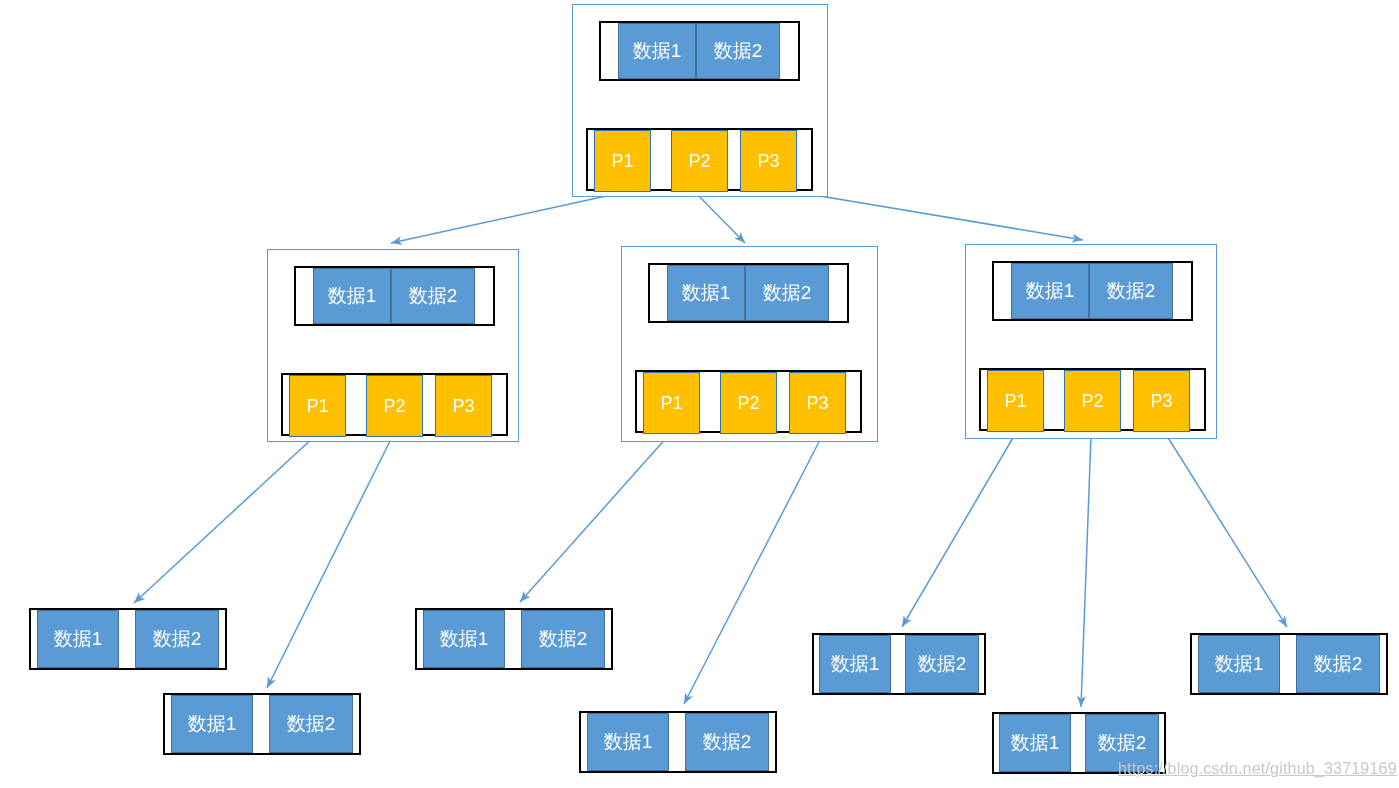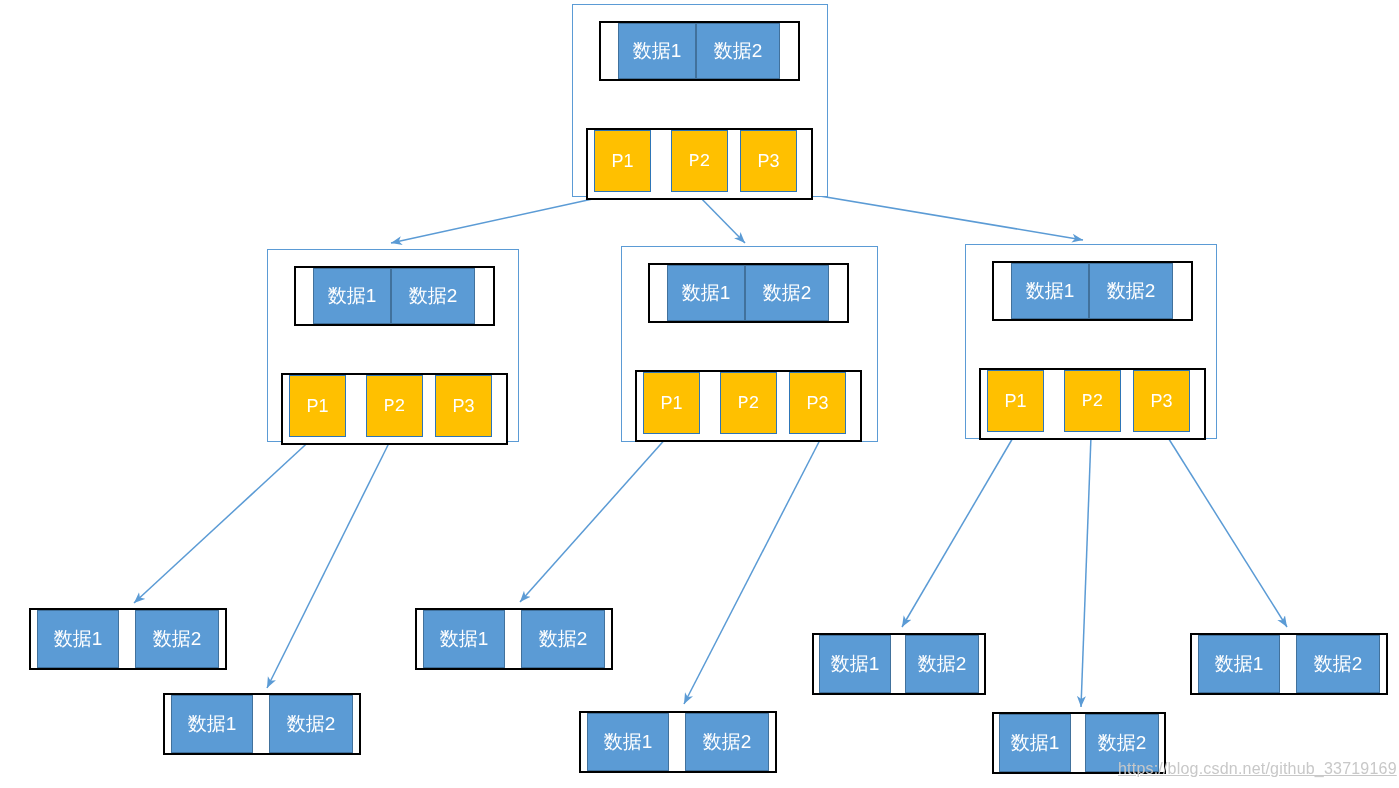--- a/index.html
+++ b/index.html
@@ -41,33 +41,33 @@
     border:1px solid var(--data-cell-border);
     color:#ffffff;font-size:19px;
     display:flex;align-items:center;justify-content:center;
     white-space:nowrap;
   }
   .dcell.c1{left:17px;width:78px;}
   .dcell.c2{left:95px;width:84px;}
   
   .p-row{
     position:absolute;left:13px;top:123px;
-    width:227px;height:72px;
+    width:227px;height:63px;
     background:#ffffff;
     border:2px solid var(--row-border);
   }
   .pcell{
     position:absolute;top:0;width:57px;height:62px;
     background:var(--pointer-cell-fill);
     border:1px solid var(--pointer-cell-border);
     color:#ffffff;font-size:18px;
     display:flex;align-items:center;justify-content:center;
   }
   .pcell.p1{left:6px;}
-  .pcell.p2{left:83px;font-family:Liberation Mono, monospace;}
+  .pcell.p2{left:83px;}
   .pcell.p3{left:152px;}
   
   .leaf{
     position:absolute;
     width:198px;height:62px;
     background:#ffffff;
     border:2px solid var(--row-border);
   }
   .leaf .lcell{
     position:absolute;top:0;height:58px;

